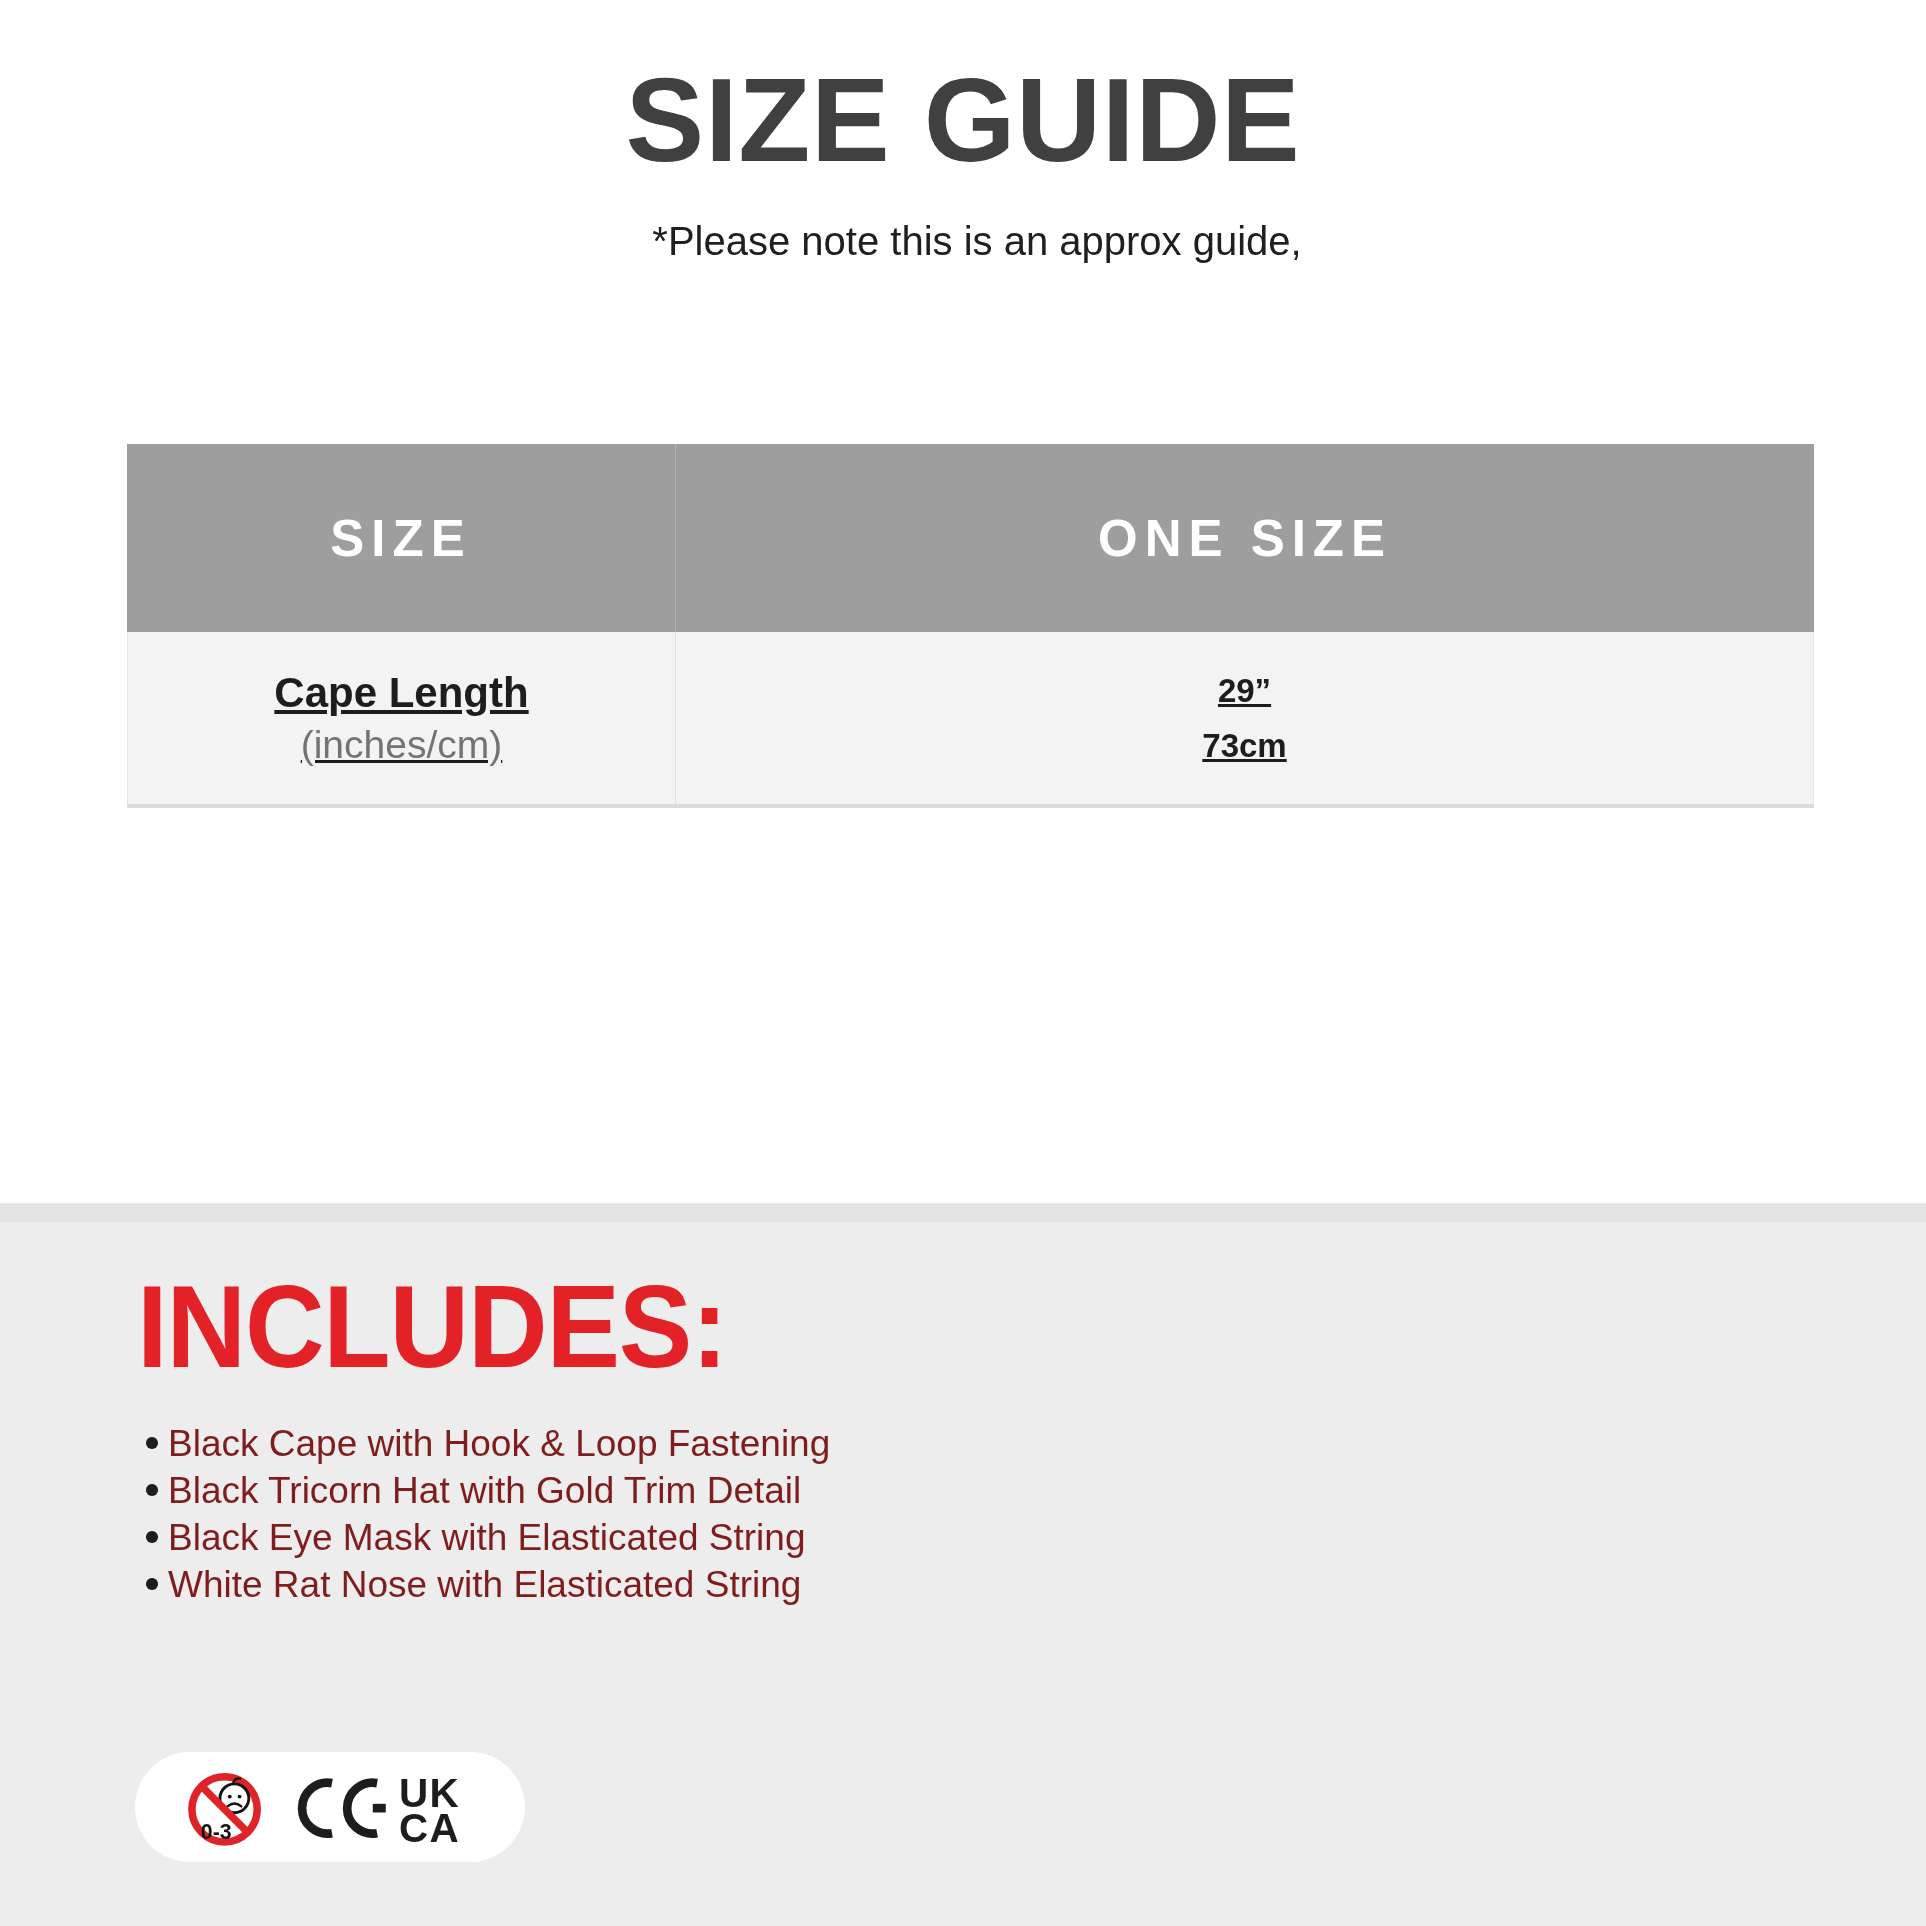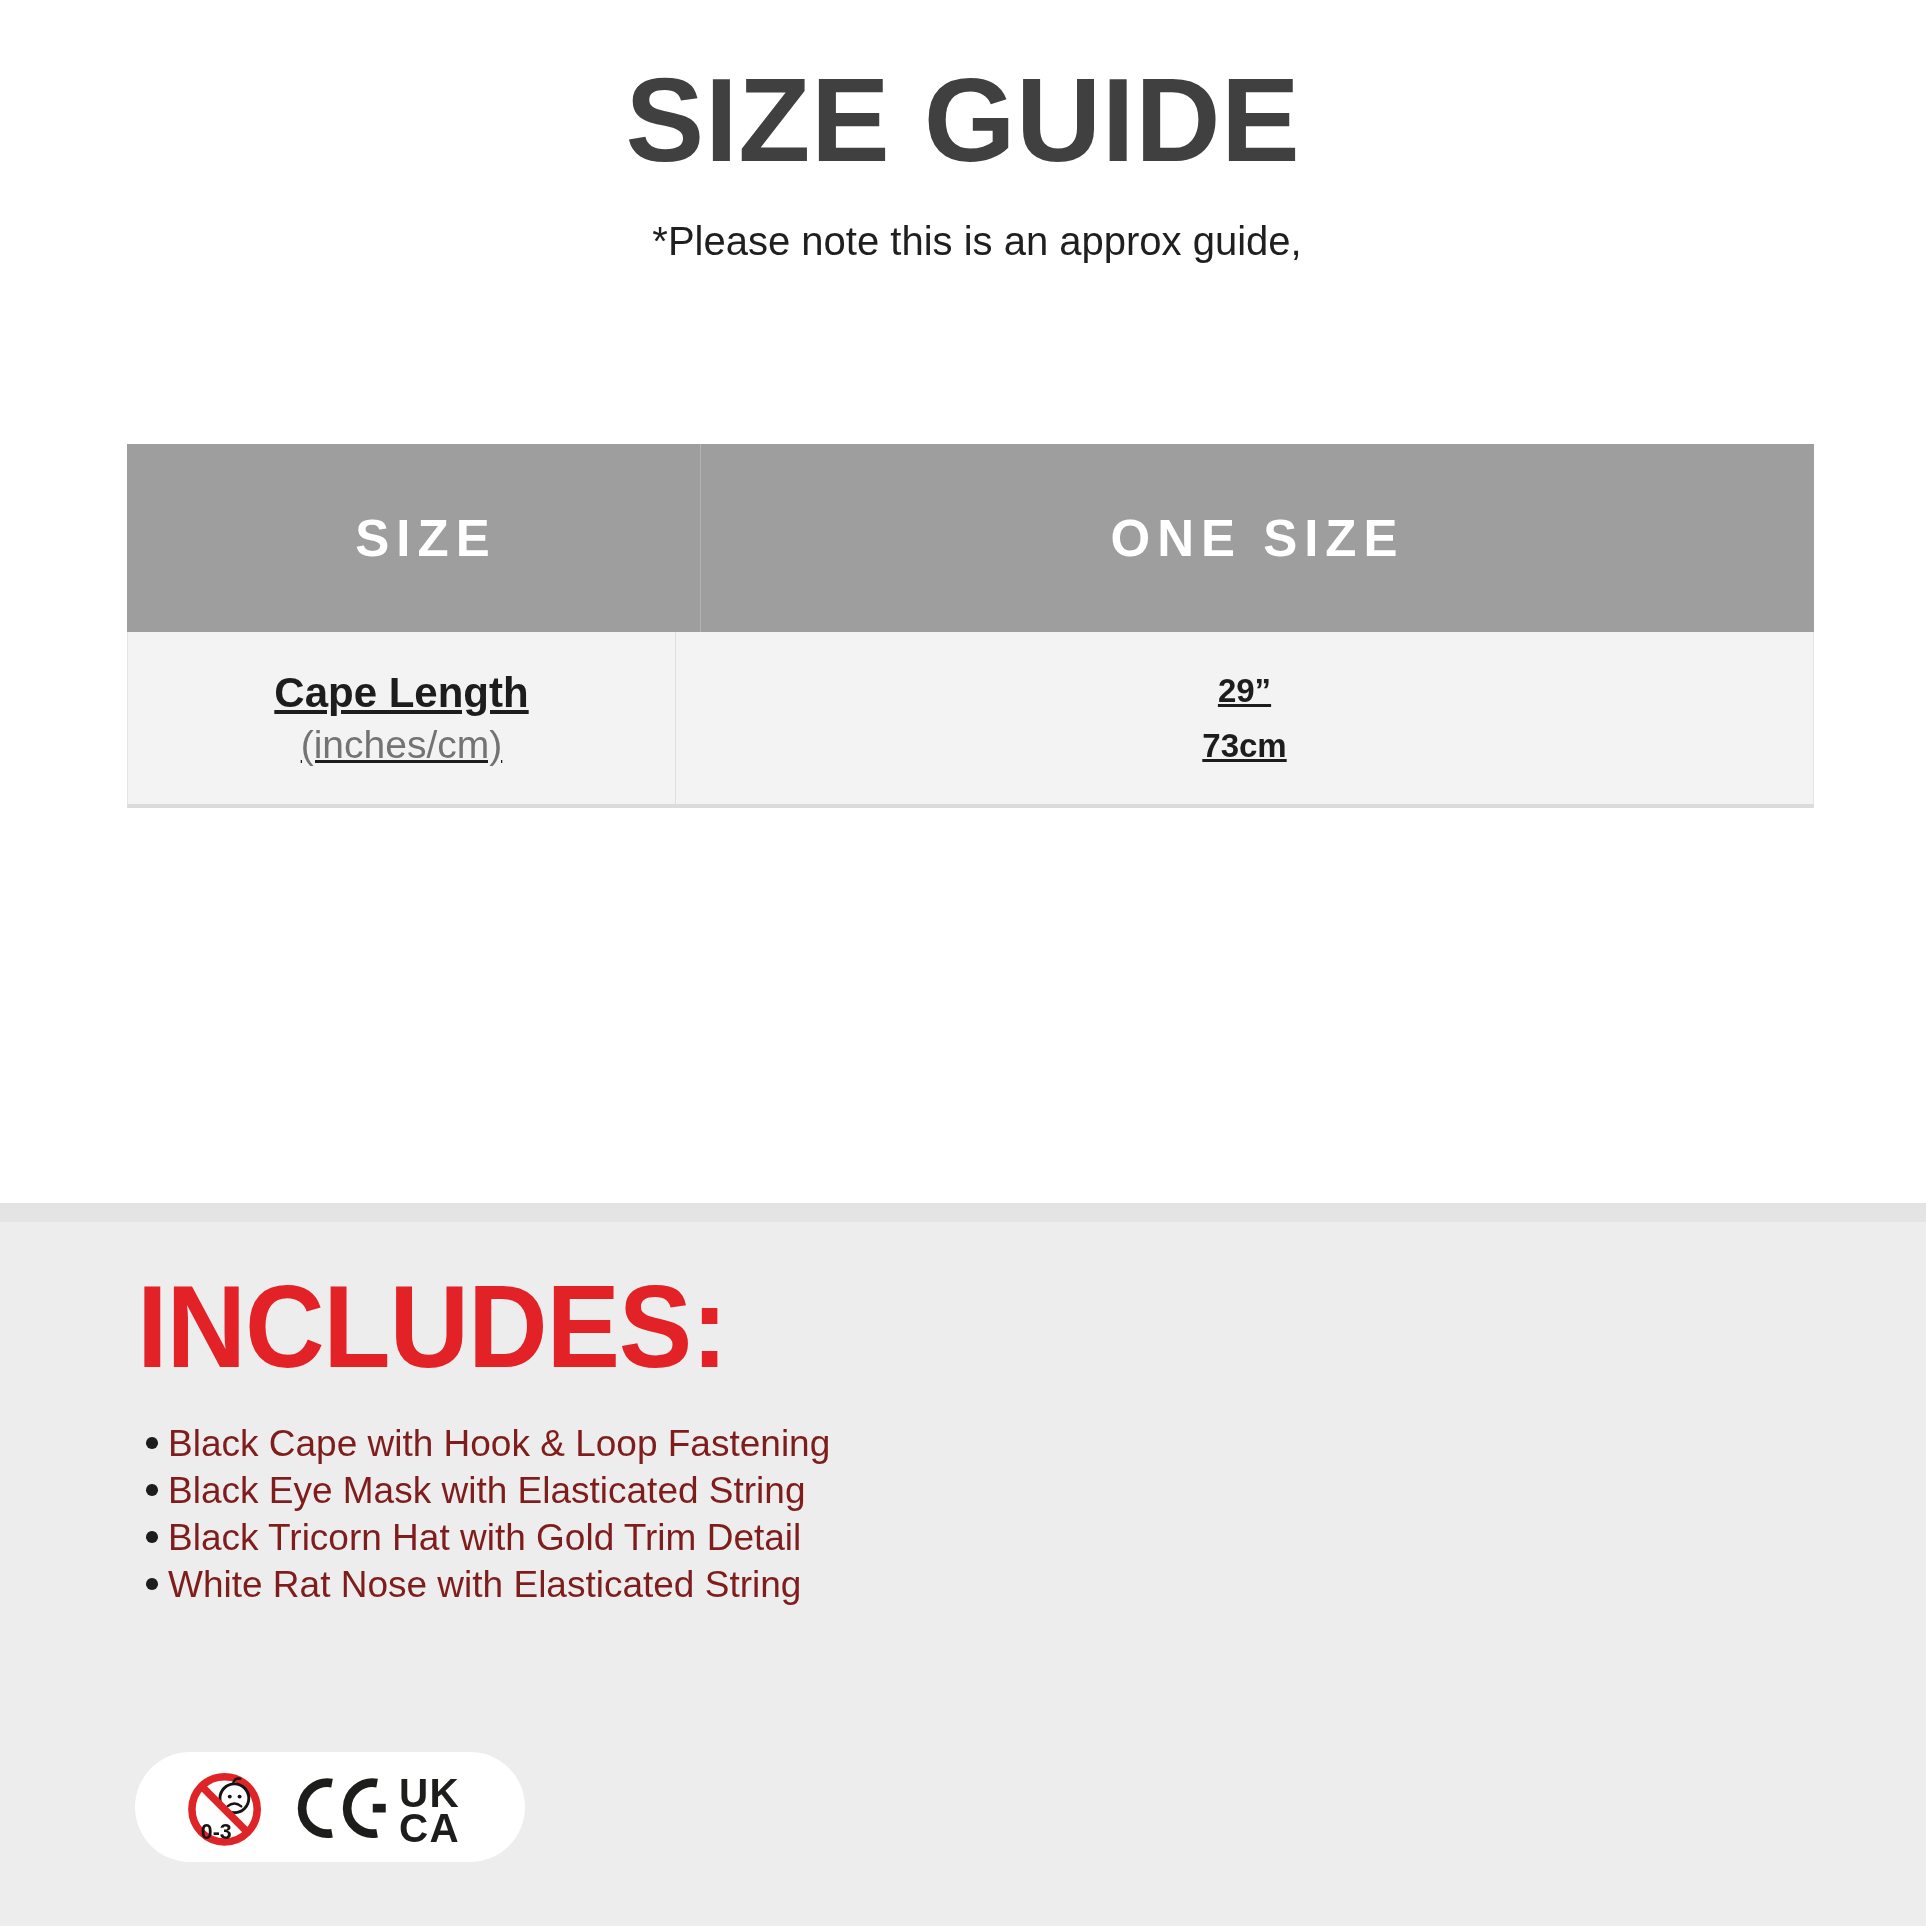--- a/index.html
+++ b/index.html
@@ -24,21 +24,21 @@
     text-align:center;
     font-size:40px; line-height:53px; font-weight:400;
     color:#1f1f1f;
   }
 
   
   .size-table {
     position:absolute; left:127px; top:444px; width:1687px;
   }
   .table-header {
-    display:flex; height:188px; background:#9E9E9E;padding-left:25px;
+    display:flex; height:188px; background:#9E9E9E;
   }
   .th {
     display:flex; align-items:center; justify-content:center;
     color:#ffffff; font-weight:bold; font-size:51px; letter-spacing:7px;
   }
   .th-left  { width:549px; border-right:1.7px solid #b3b3b3; }
   .th-right { flex:1; }
   .table-row {
     display:flex; height:176px; background:#F4F3F3;
     border-left:1.2px solid #E4E4E4; border-right:1.2px solid #E4E4E4;
@@ -117,22 +117,22 @@
     </div>
   </div>
 </div>
 
 <div class="bottom-section"></div>
 
 <h2 class="includes-heading">INCLUDES:</h2>
 
 <ul class="includes-list">
   <li>Black Cape with Hook &amp; Loop Fastening</li>
+  <li>Black Tricorn Hat with Gold Trim Detail</li>
   <li>Black Eye Mask with Elasticated String</li>
-  <li>Black Tricorn Hat with Gold Trim Detail</li>
   <li>White Rat Nose with Elasticated String</li>
 </ul>
 
 <div class="cert-pill">
   <svg viewBox="0 0 675 190" width="390" height="110">
 
     <g>
       <circle cx="155" cy="99" r="56.5" fill="none" stroke="#DE2427" stroke-width="13"></circle>
 
       <circle cx="172" cy="80" r="25" fill="none" stroke="#141414" stroke-width="5"></circle>

